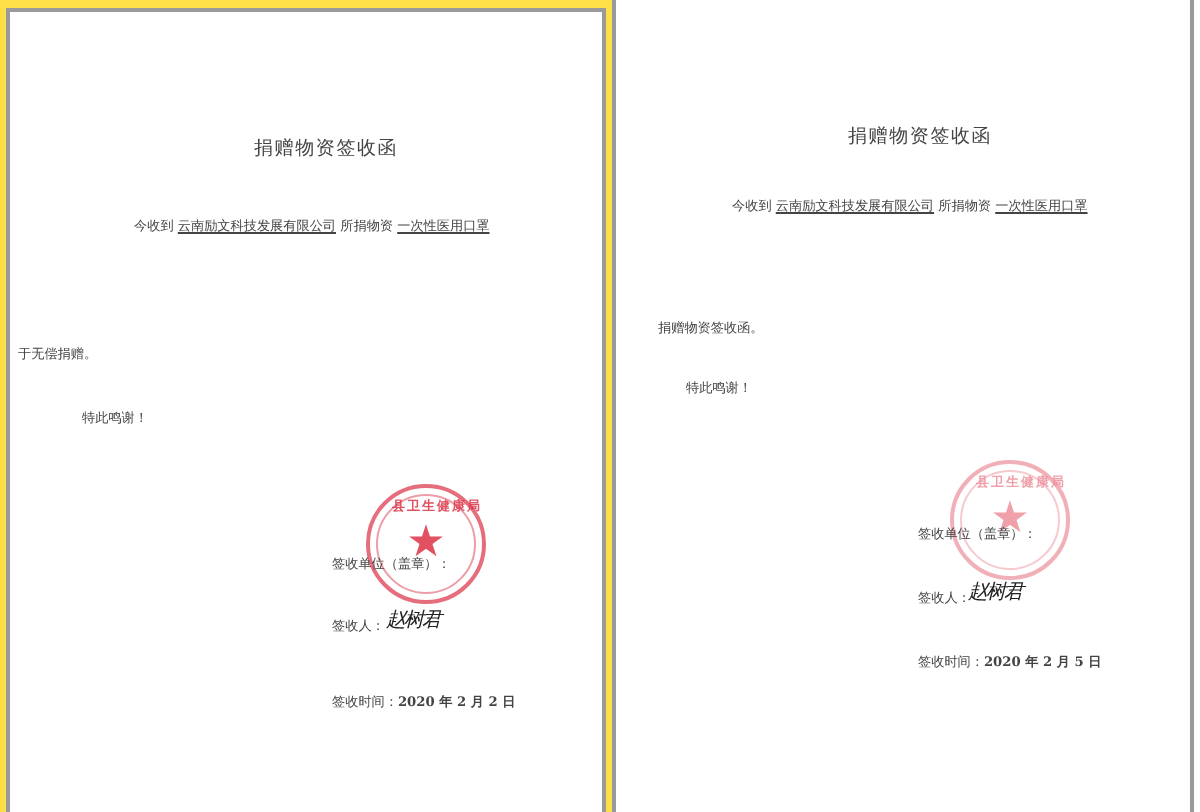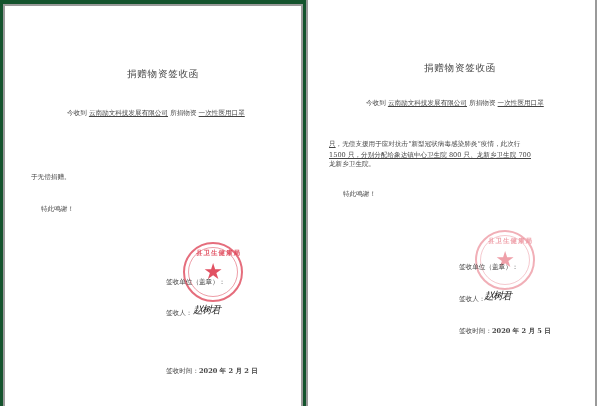--- a/index.html
+++ b/index.html
@@ -1,21 +1,21 @@
 <!DOCTYPE html>
 <html><head>
   <meta charset="utf-8">
   <style>
     * { box-sizing: border-box; margin: 0; padding: 0; }
     html, body {
       width: 600px; height: 406px; background: #ffffff; overflow: hidden;
       font-family: "DejaVu Serif", "Liberation Serif", serif;
       color: #333;
     }
-    .canvas { position: relative; width: 513px; height: 406px; background: #14532d; }
+    .canvas { position: relative; width: 513px; height: 406px; background: #fde047; }
 
     .page {
       position: absolute;
       background: #fff;
     }
     .page-left {
       left: 3px; top: 4px; width: 300px; height: 402px;
       border-left: 2px solid #9a9a9a;
       border-top: 2px solid #9a9a9a;
       border-right: 2px solid #9a9a9a;
@@ -100,52 +100,48 @@
 
   <div class="page page-left">
     <div class="doc-title" style="left:122px; top:62px;">捐赠物资签收函</div>
 
     <div class="para-line" style="left:62px; top:102px;">
       <span>今收到</span>
       <span class="u">云南励文科技发展有限公司</span>
       <span>所捐物资</span>
       <span class="u">一次性医用口罩</span>
     </div>
-    <div class="para-line" style="left:26px; top:166px;">于无偿捐赠。</div>
+    <div class="para-line" style="left:4px; top:166px;">于无偿捐赠。</div>
 
     <div class="para-line" style="left:36px; top:198px;">特此鸣谢！</div>
 
     <div class="stamp" style="left:178px; top:236px; width:60px; height:60px;">
       <div class="stamp-inner"></div>
       <div class="stamp-text">县卫生健康局</div>
       <div class="stamp-star">★</div>
     </div>
 
     <div class="sign-line" style="left:161px; top:272px;">签收单位（盖章）：</div>
     <div class="sign-line" style="left:161px; top:303px;">签收人：</div>
     <div class="signature" style="left:188px; top:297px;">赵树君</div>
-    <div class="sign-line" style="left:161px; top:361px;">
+    <div class="sign-line" style="left:161px; top:341px;">
       <span>签收时间：</span><span class="bold">2020 年 2 月 2 日</span>
     </div>
   </div>
 
   <div class="page page-right">
     <div class="doc-title" style="left:116px; top:62px;">捐赠物资签收函</div>
 
     <div class="para-line" style="left:58px; top:98px;">
       <span>今收到</span>
       <span class="u">云南励文科技发展有限公司</span>
       <span>所捐物资</span>
       <span class="u">一次性医用口罩</span>
     </div>
-    <div class="para-line u" style="left:21px; top:118px;">1500 只，分别分配给象达镇中心卫生院 800 只、龙新乡卫生院 700</div>
-    <div class="para-line" style="left:21px; top:139px;">
-      <span class="u">只</span><span>，无偿支援用于应对抗击“新型冠状病毒感染肺炎”疫情，此次行</span>
-    </div>
-    <div class="para-line" style="left:21px; top:159px;">龙新乡卫生院。</div>
+    <div class="para-line" style="left:21px; top:159px;">捐赠物资签收函。</div>
 
     <div class="para-line" style="left:35px; top:189px;">特此鸣谢！</div>
 
     <div class="stamp stamp-faded" style="left:167px; top:230px; width:60px; height:60px;">
       <div class="stamp-inner"></div>
       <div class="stamp-text">县卫生健康局</div>
       <div class="stamp-star">★</div>
     </div>
 
     <div class="sign-line" style="left:151px; top:263px;">签收单位（盖章）：</div>

